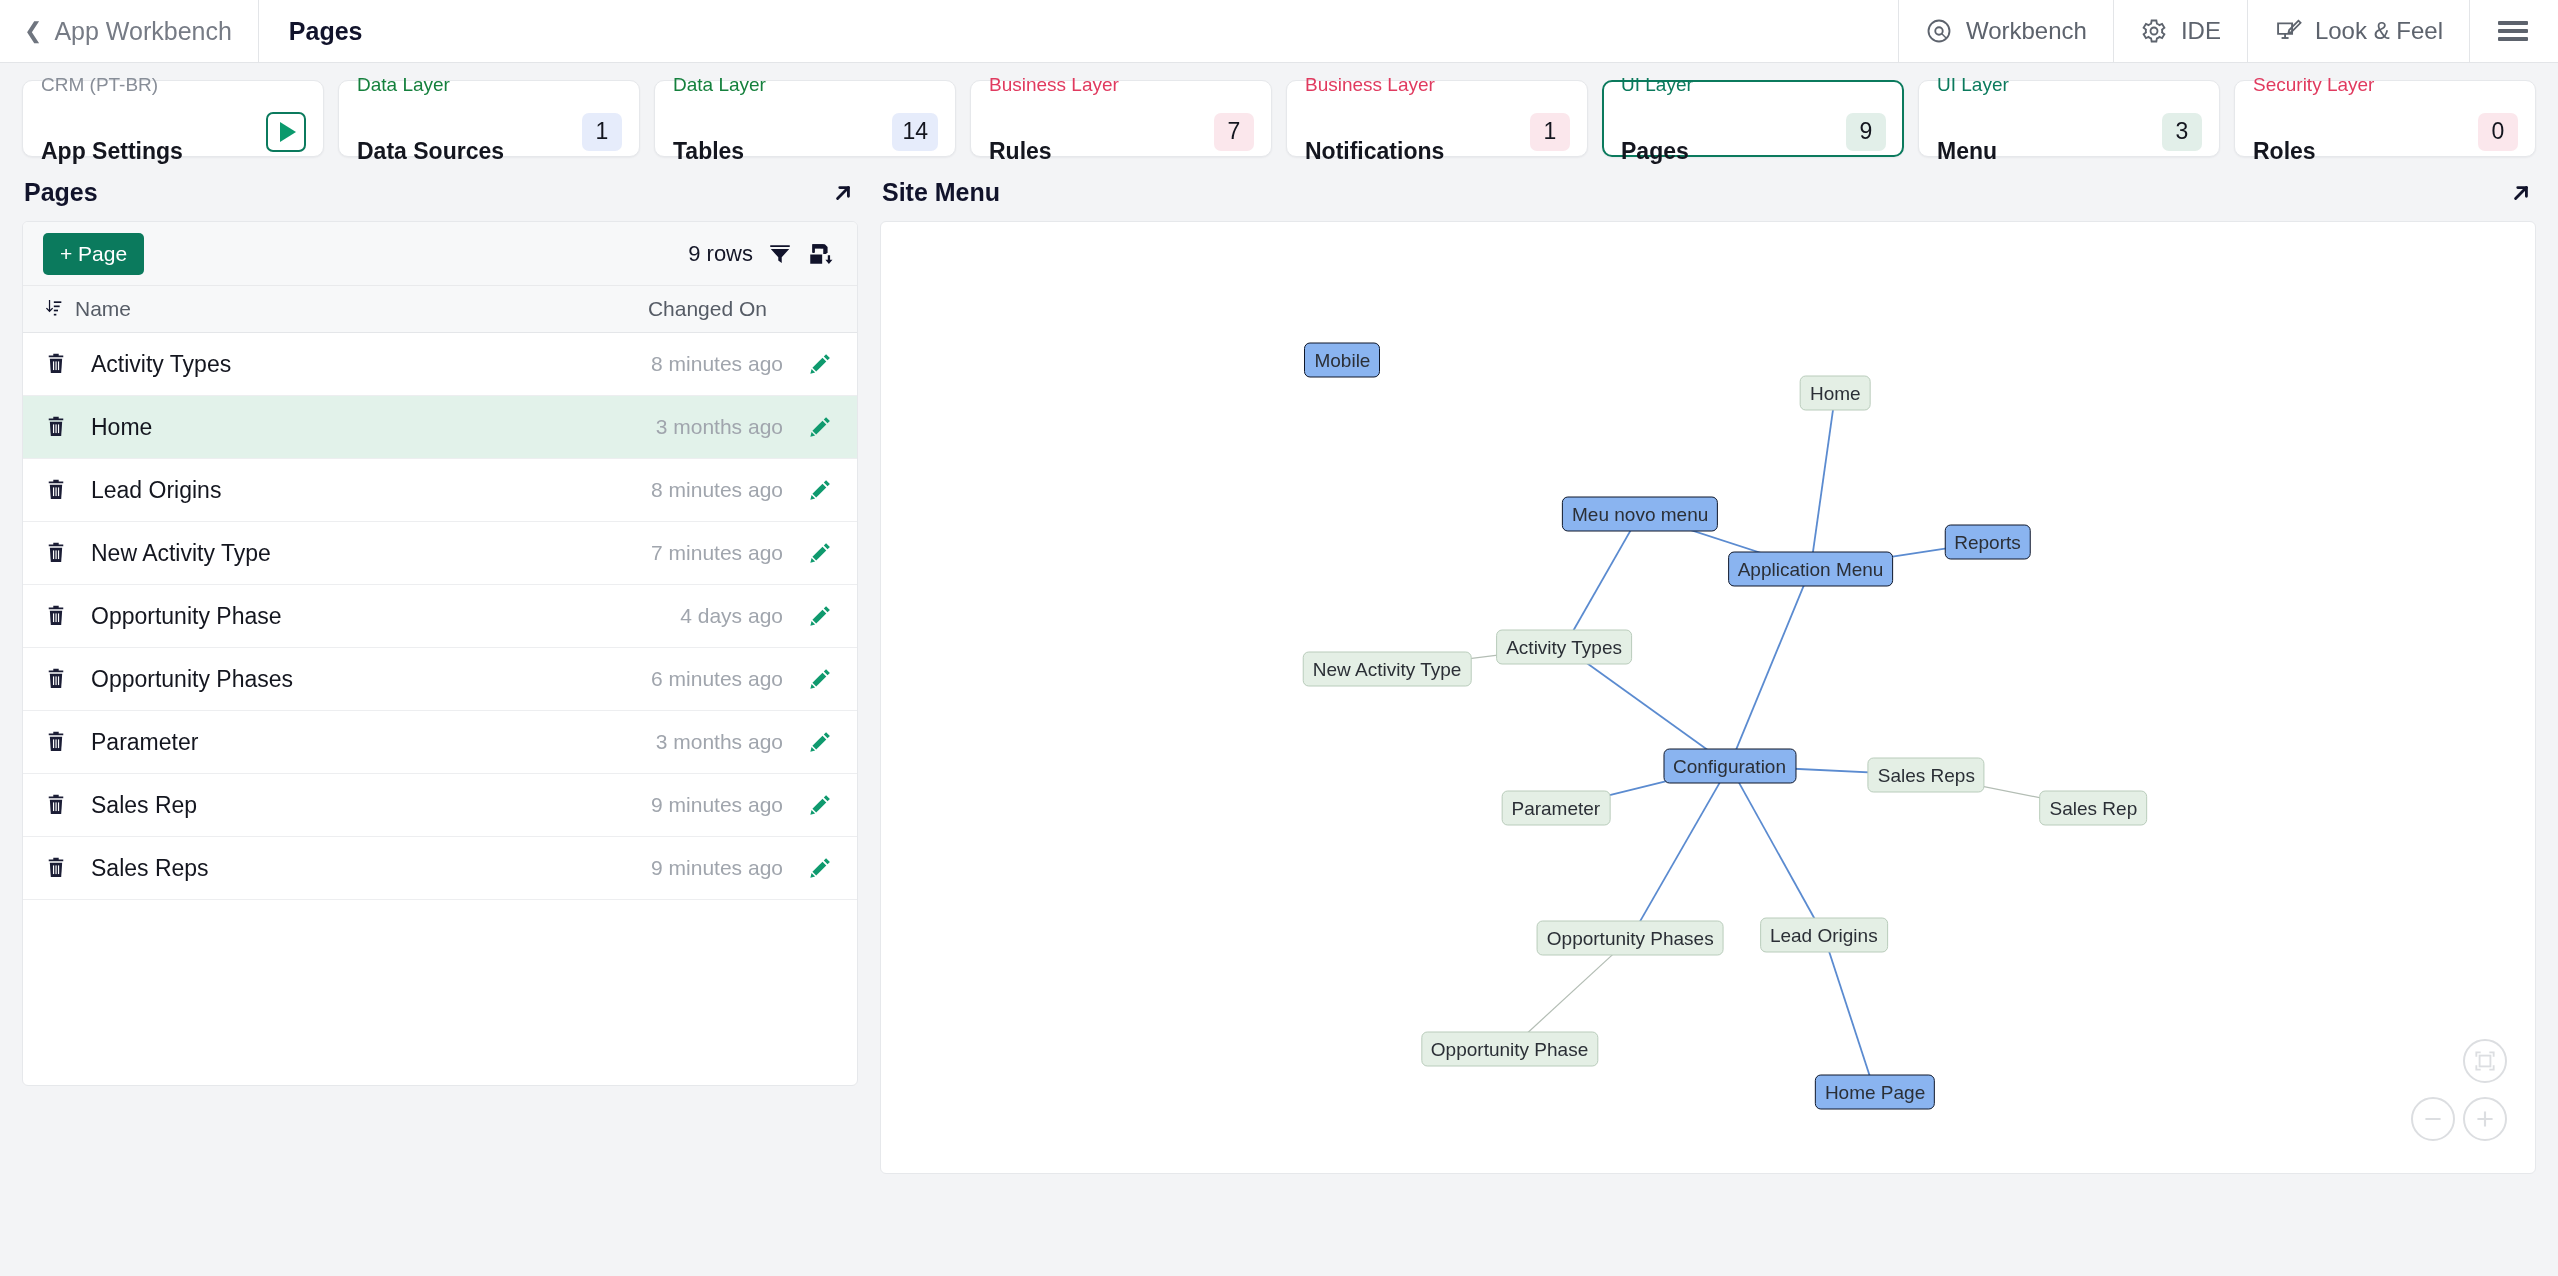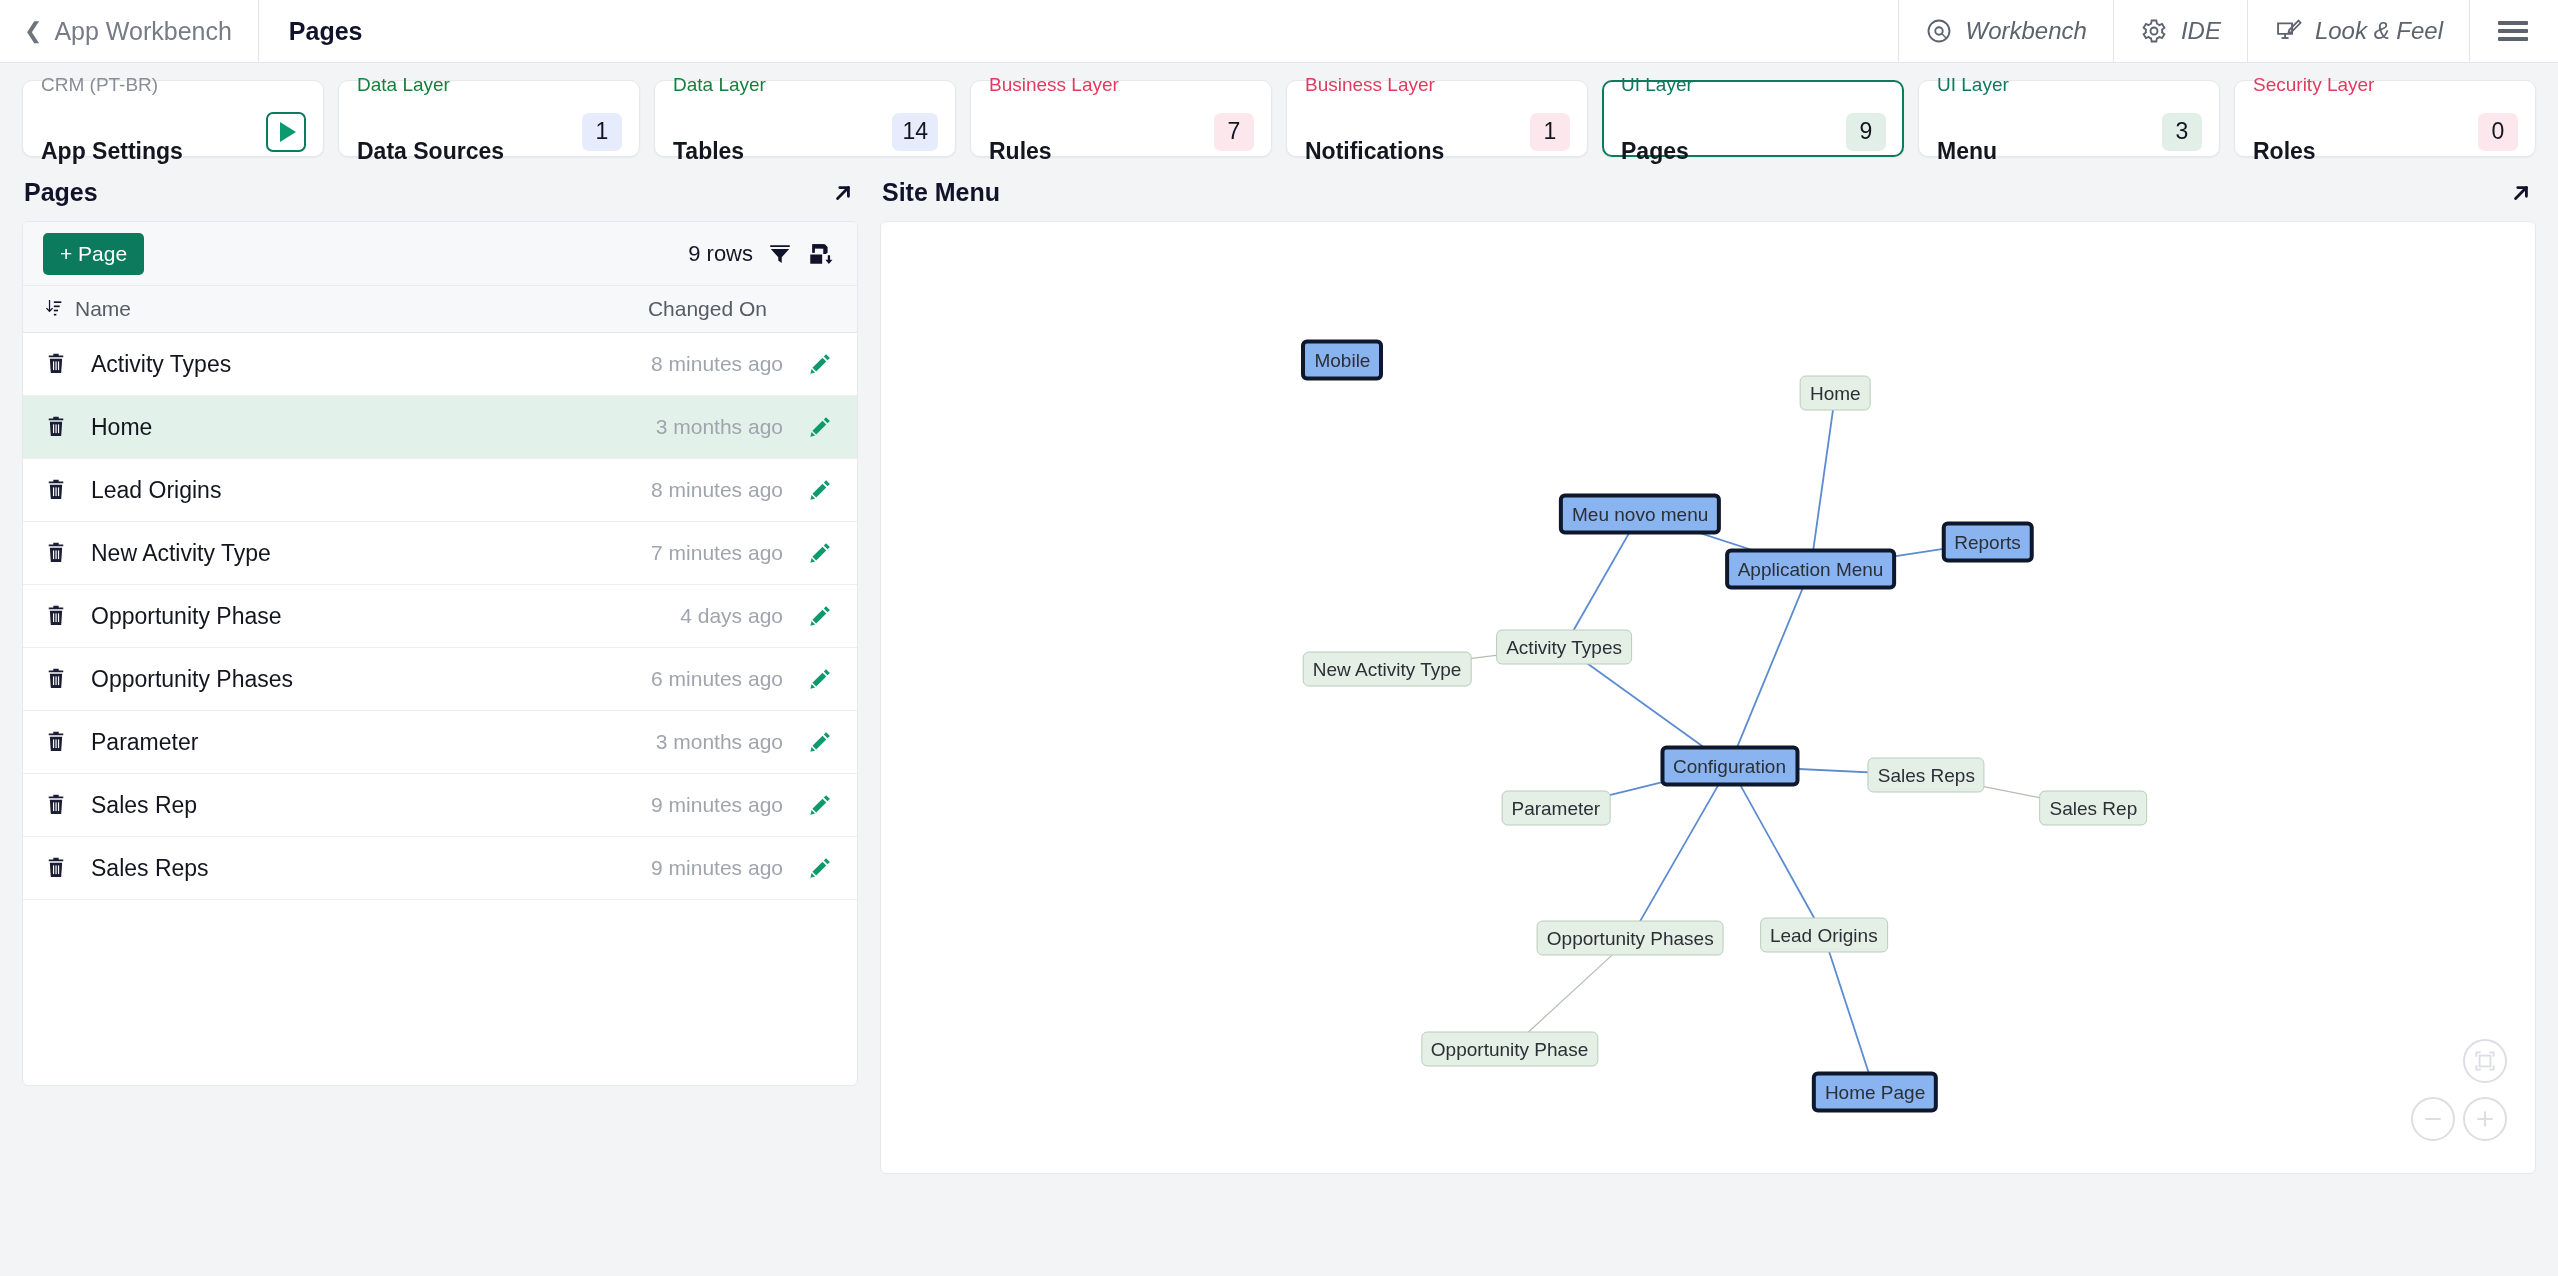--- a/index.html
+++ b/index.html
@@ -30,21 +30,21 @@
   .tb-title {
     display: flex; align-items: center;
     padding: 0 30px;
     font-size: 25px; font-weight: bold; color: #11132b;
   }
   .tb-right { margin-left: auto; display: flex; align-items: stretch; }
   .tb-item {
     display: flex; align-items: center; gap: 13px;
     padding: 0 26px;
     border-left: 1px solid #e3e5e8;
-    color: #5d636d; font-size: 24px; font-style: italic;
+    color: #5d636d; font-size: 24px;
   }
   .tb-ico { display:flex; align-items:center; justify-content:center; width:28px; height:28px; }
   .tb-ico svg { width: 28px; height: 28px; }
   .tb-burger { padding: 0 30px 0 28px; }
   .burger-bar { display:block; width:30px; height:4px; background:#5d636d; margin:4px 0; border-radius:1px; }
 
   
   .cards {
     display: flex; gap: 14px;
     padding: 17px 22px 18px 22px;
@@ -150,21 +150,21 @@
   .gnode {
     position: absolute;
     transform: translate(-50%, -50%);
     border-radius: 6px;
     font-size: 19px;
     line-height: 1;
     padding: 7px 9px;
     white-space: nowrap;
     color: #2b2f36;
   }
-  .gnode.menu { background: #8ab4f0; border: 4px solid #0f172a; }
+  .gnode.menu { background: #8ab4f0; border: 1px solid #0f172a; }
   .gnode.page { background: #e4efe5; border: 1px solid #b9ccbb; }
 
   .zoomctl { position: absolute; right: 28px; bottom: 32px; }
   .zc {
     width: 44px; height: 44px; border-radius: 50%;
     border: 2px solid #dcdee1; color: #dcdee1;
     display: flex; align-items: center; justify-content: center;
     position: absolute;
   }
   .zc svg { width: 26px; height: 26px; }

